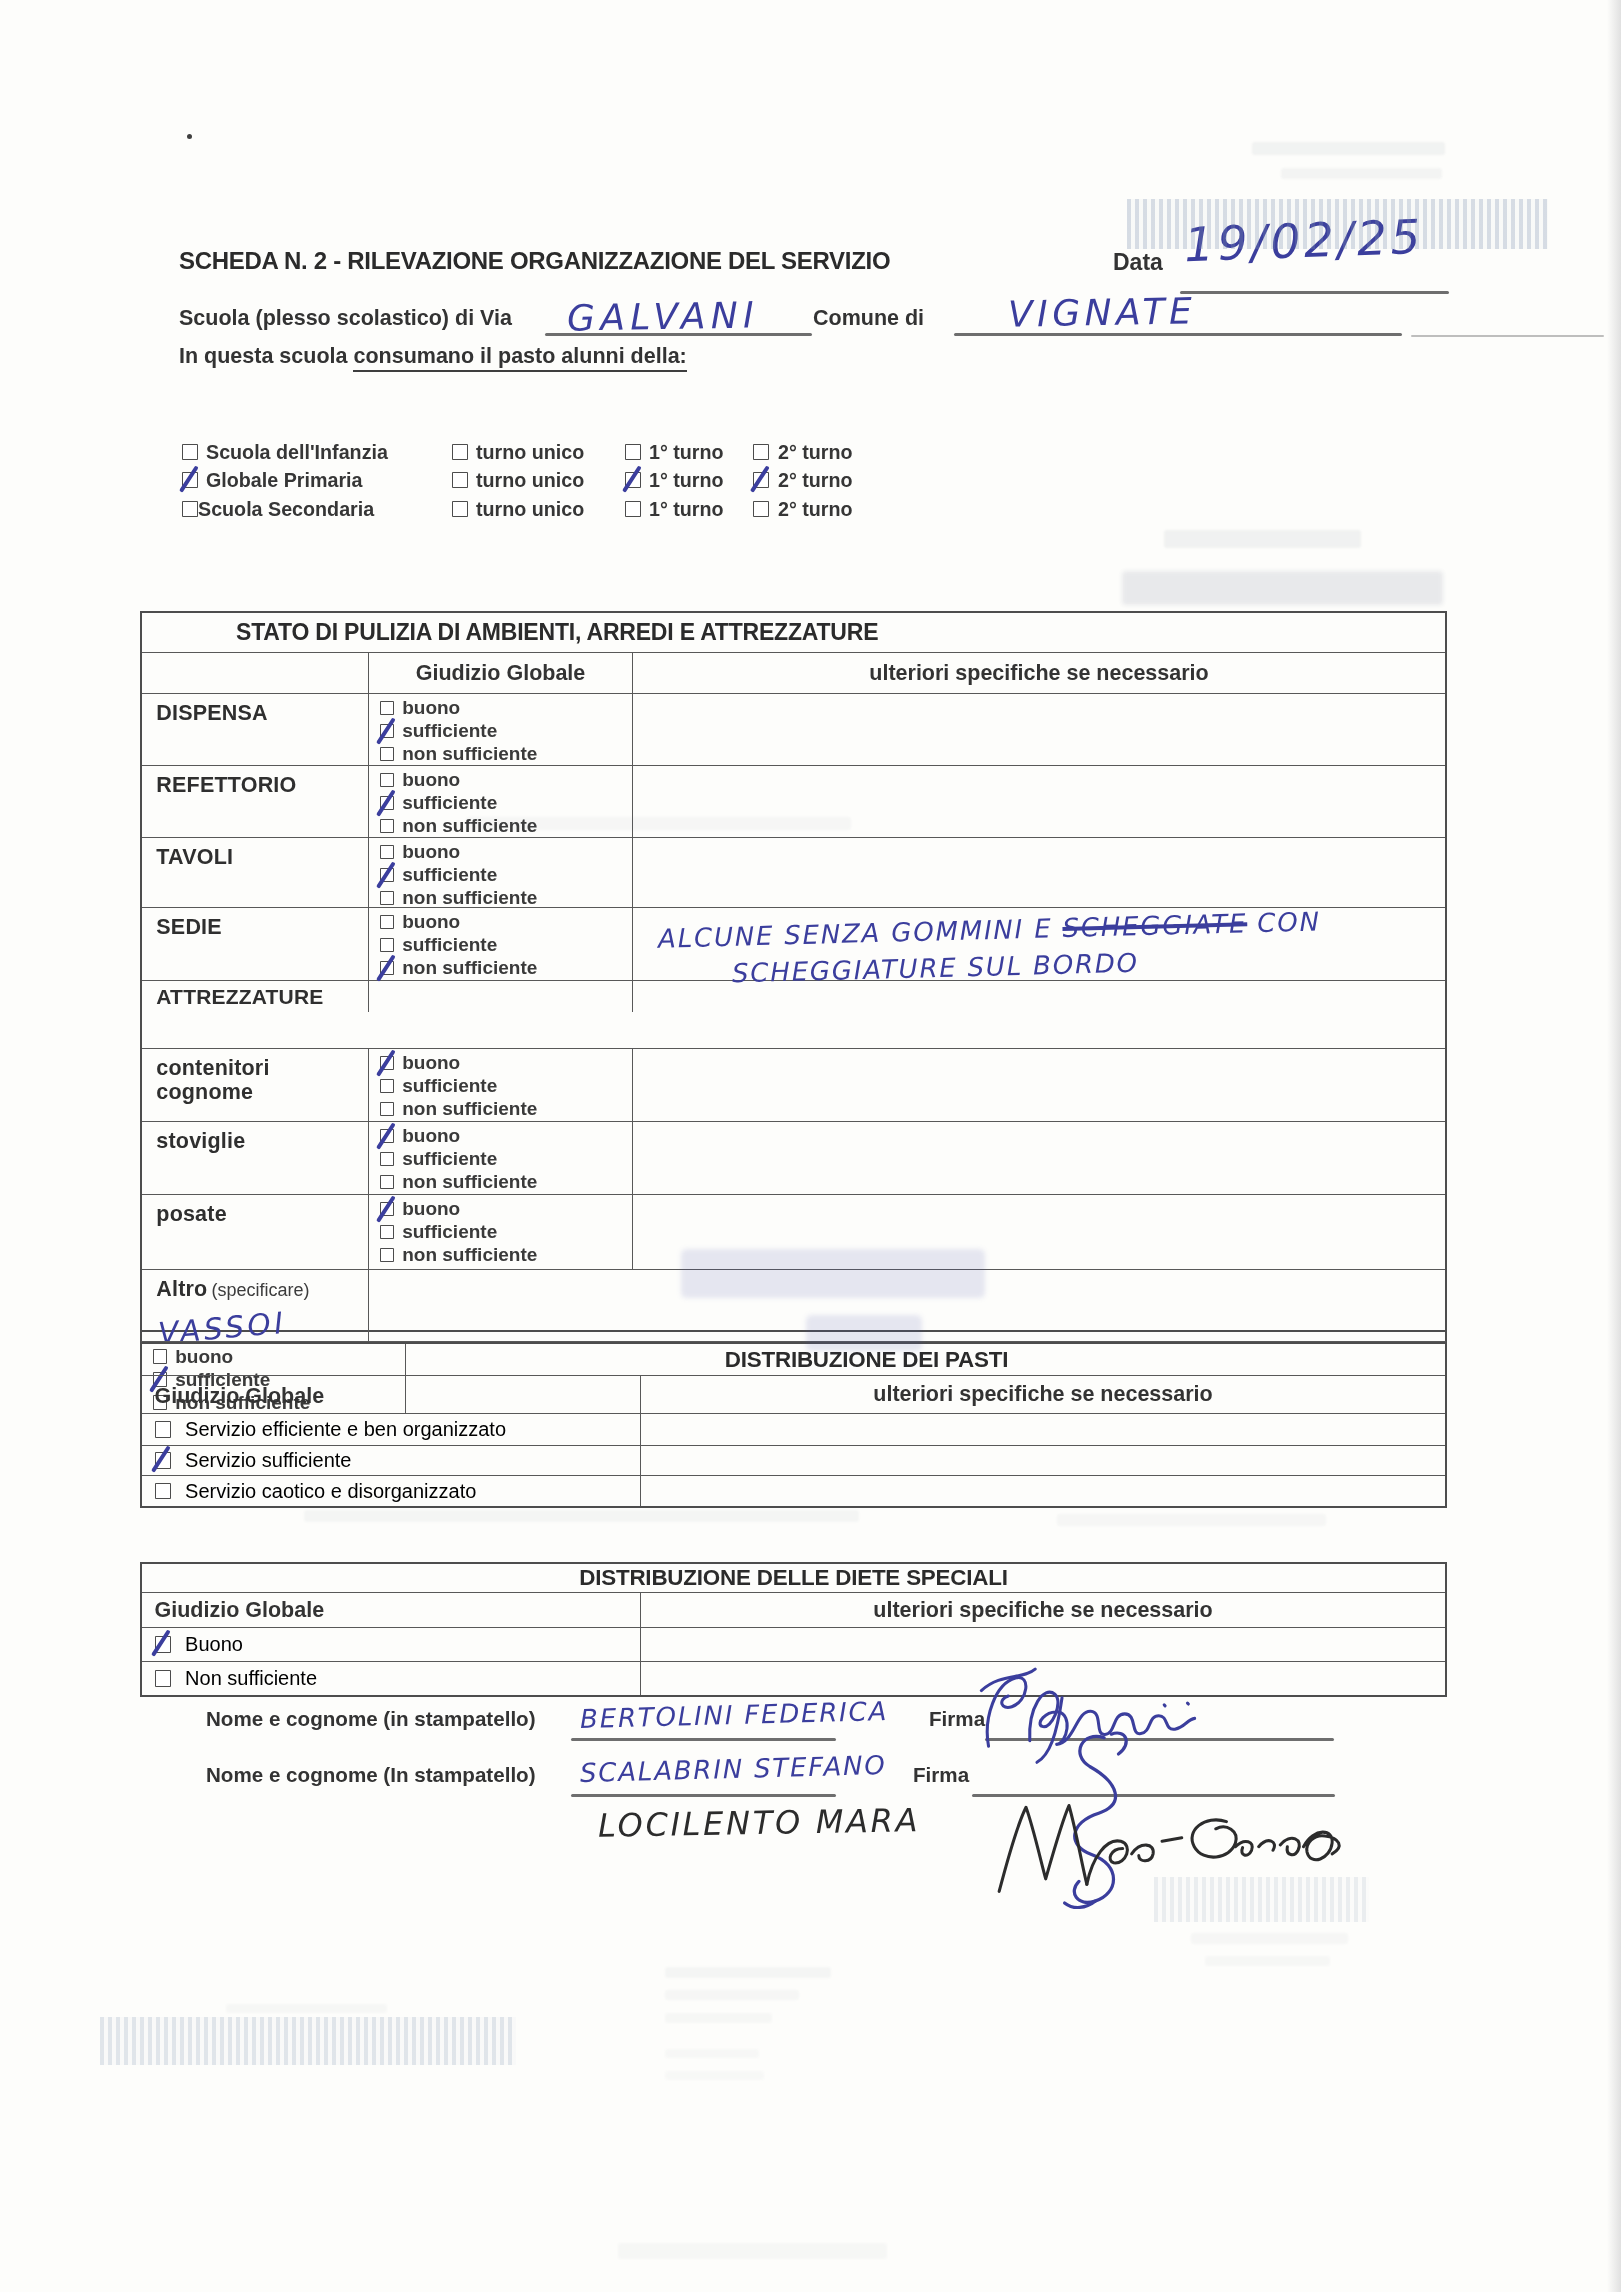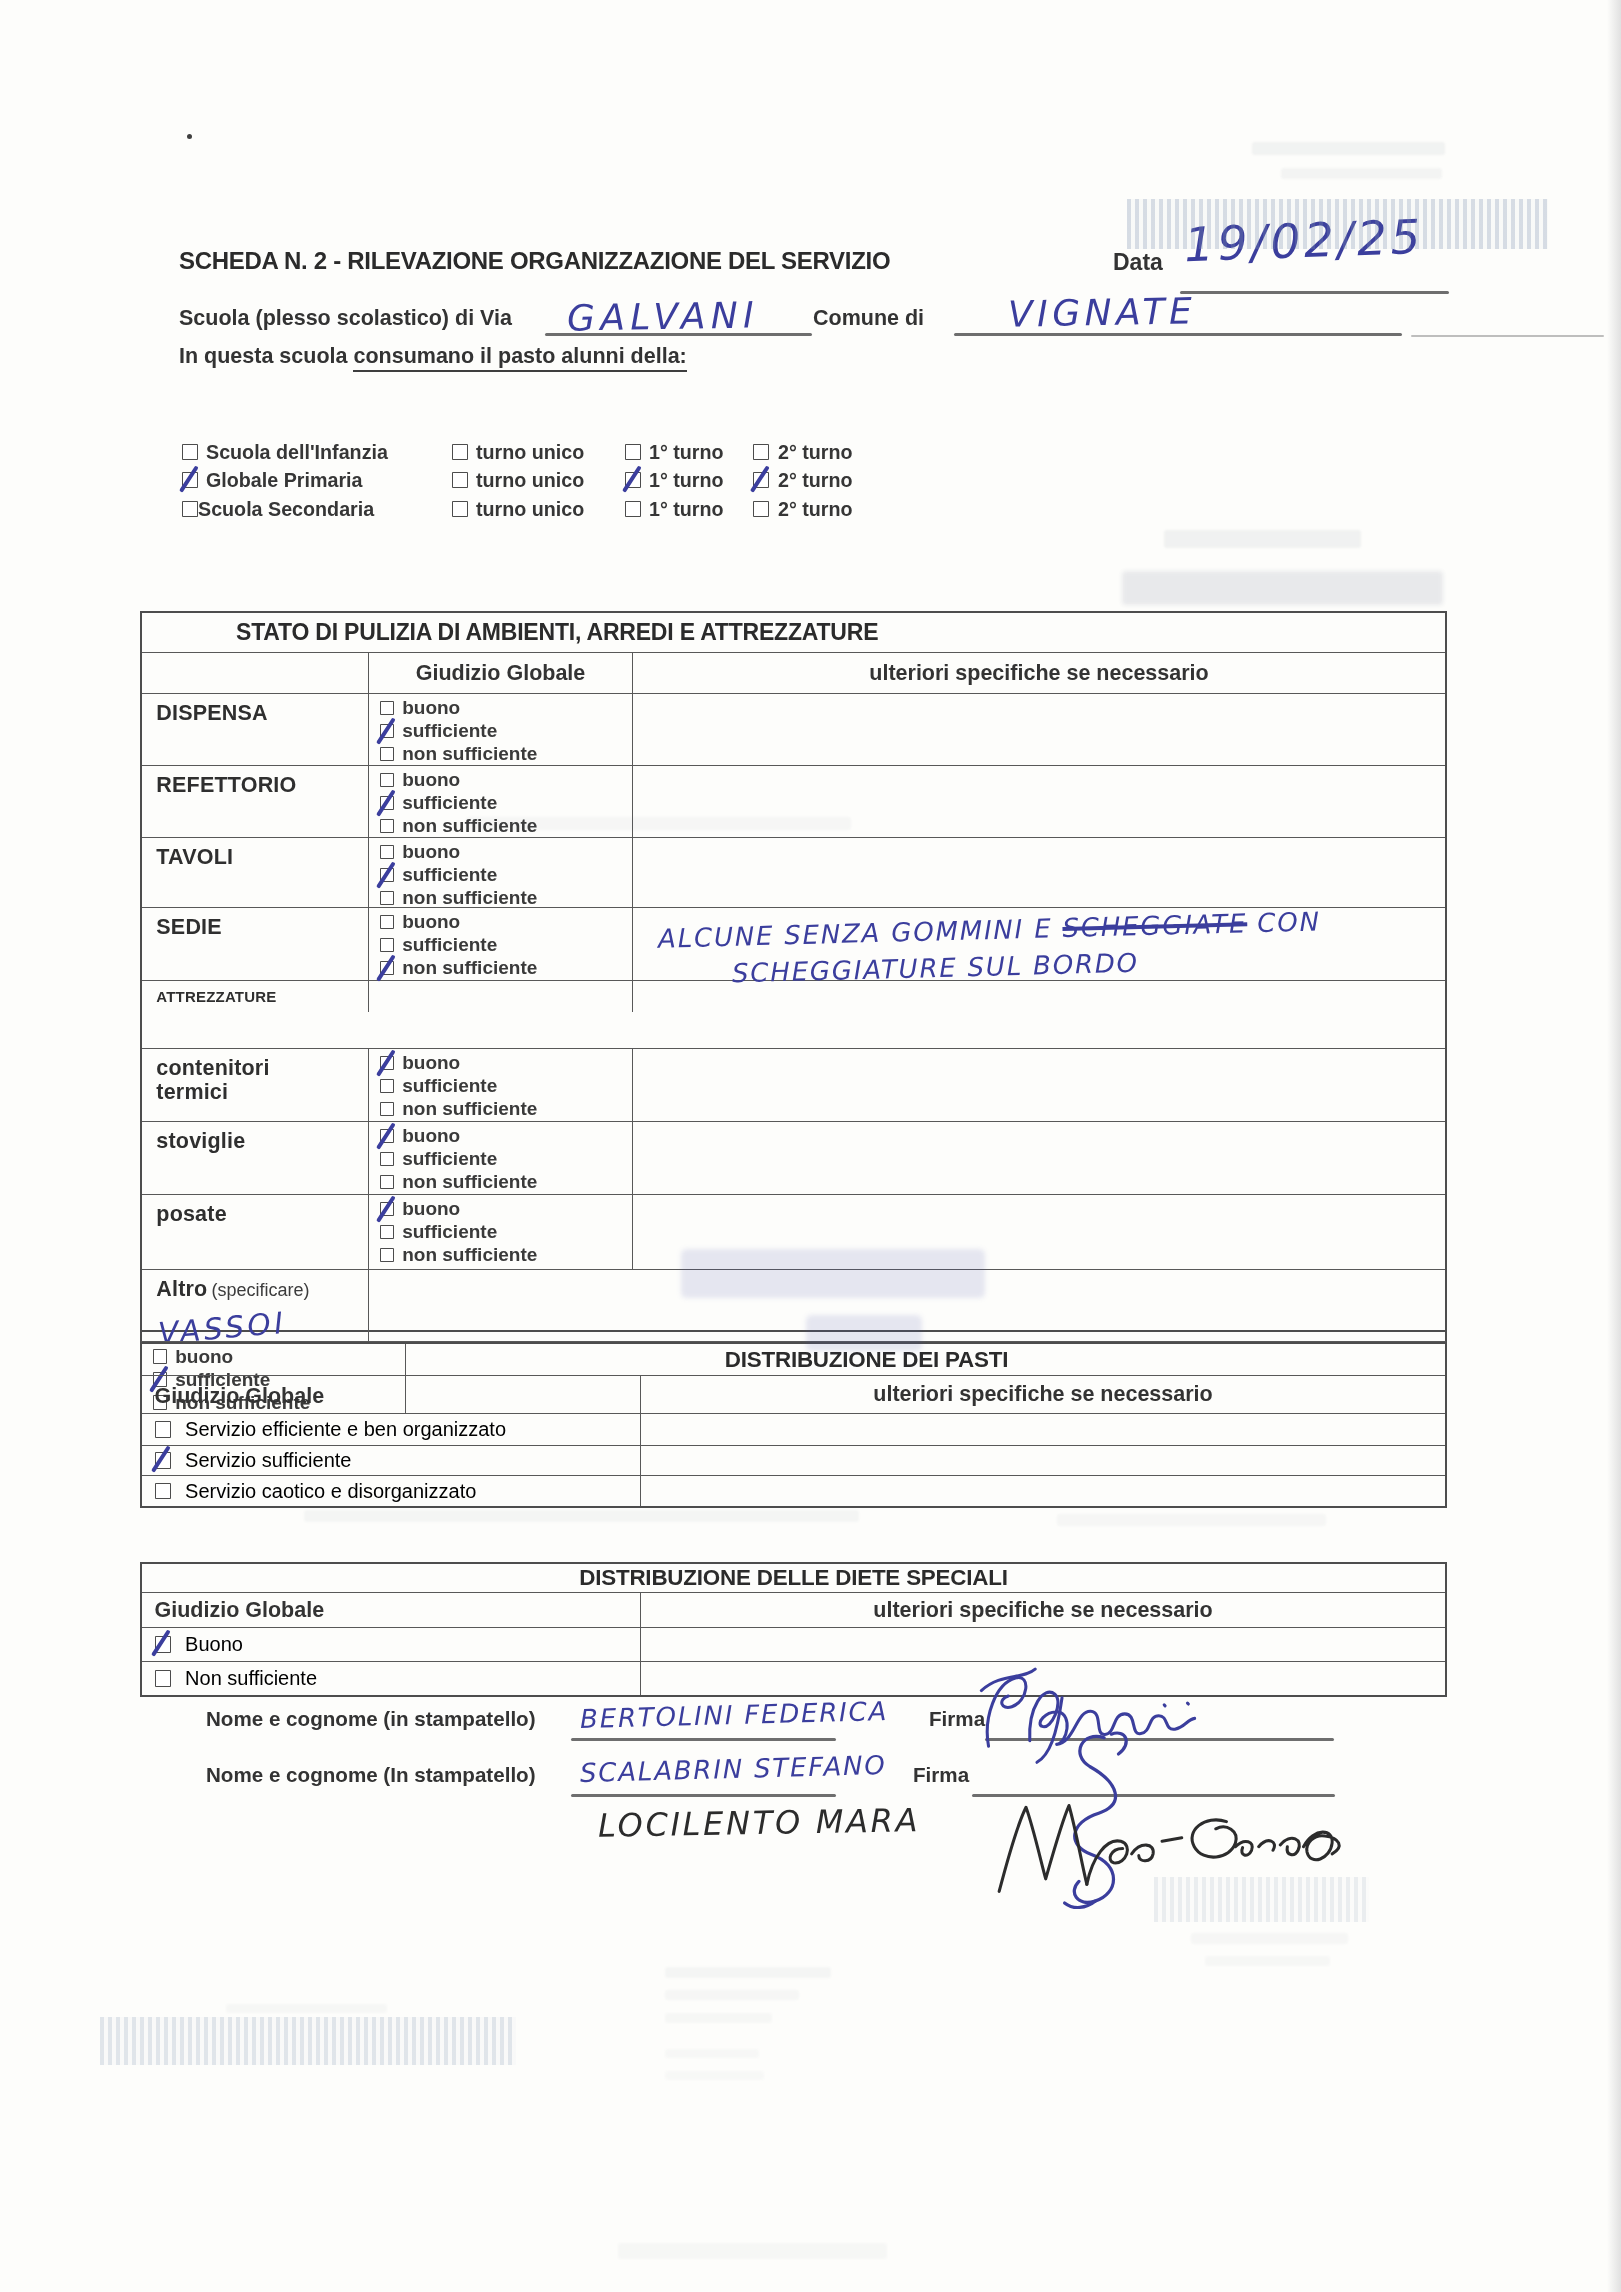--- a/index.html
+++ b/index.html
@@ -200,29 +200,29 @@
         <div class="note" style="left:25px;top:7.2px;">
           <span>ALCUNE SENZA GOMMINI E</span>
           <span class="struck">SCHEGGIATE</span>
           <span>CON</span>
         </div>
         <div class="note" style="left:99px;top:45px;">SCHEGGIATURE SUL BORDO</div>
       </div>
     </div>
 
     <div class="trow" style="height:32px;">
-      <div class="tc1" style="padding-top:3.6px;"><span class="rowlab" style="font-size:15px;">ATTREZZATURE</span></div>
+      <div class="tc1" style="padding-top:3.6px;"><span class="rowlab" style="font-size:21px;">ATTREZZATURE</span></div>
       <div class="tc2"></div>
       <div class="tc3"></div>
     </div>
 
     <div class="trow" style="height:73px;margin-top:36px;">
       <div class="tc1">
         <span class="rowlab">contenitori</span><br>
-        <span class="rowlab">termici</span>
+        <span class="rowlab">cognome</span>
       </div>
       <div class="tc2">
         <div class="opt">
             <span class="cb small checked"></span>
             <span>buono</span>
           </div>
         <div class="opt">
             <span class="cb small"></span>
             <span>sufficiente</span>
           </div>

